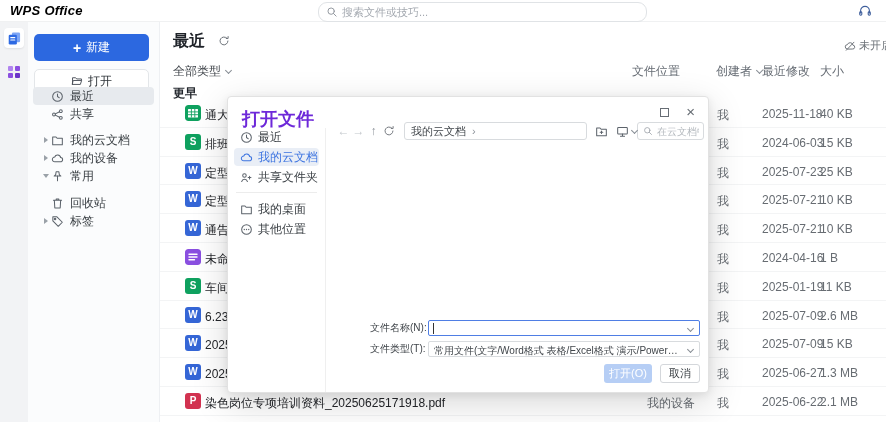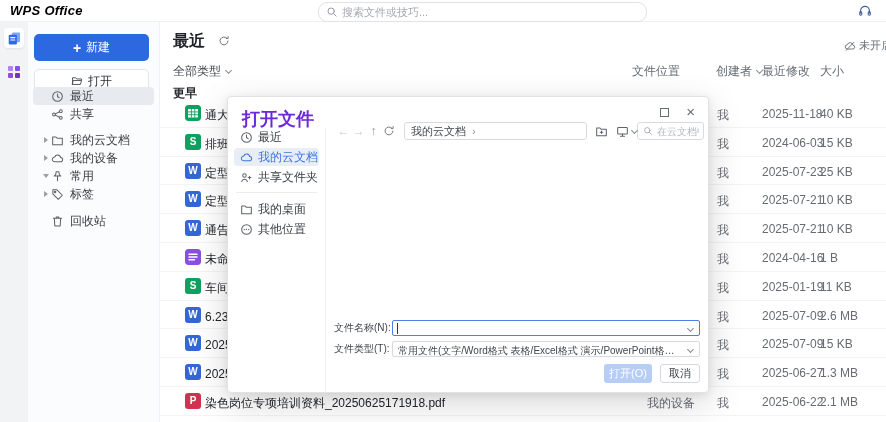--- a/index.html
+++ b/index.html
@@ -69,21 +69,21 @@
   .nav-arr { width:15px; text-align:center; font-size:12px; color:#8d939a; flex:none; cursor:pointer; }
   .nav-arr.dim { color:#c3c7cc; }
   .d-refresh { color:#6d7278; display:flex; margin:0 4px 0 2px; cursor:pointer; }
   .d-crumb { width:183px; height:18px; border:1px solid #d8dbde; border-radius:3px; display:flex; align-items:center; padding:0 6px; gap:6px; font-size:11px; color:#41464b; flex:none; margin-left:5px; cursor:pointer; }
   .d-crumb .sep { color:#8d939a; font-size:11px; }
   .d-tool-ic { color:#5c636b; display:flex; margin-left:8px; cursor:pointer; align-items:center; }
   .d-search { margin-left:auto; width:78px; height:18px; border:1px solid #d8dbde; border-radius:3px; display:flex; align-items:center; padding:0 4px; gap:3px; }
   .d-search input { border:none; outline:none; width:100%; font-size:10px; color:#4a4f55; background:transparent; font-family:inherit; }
   .d-search input::placeholder { color:#b3b8bd; }
   .d-files { flex:1; }
-  .d-footer { flex:none; padding:0 8px 9px; }
+  .d-footer { flex:none; padding:0 8px 9px;margin-left:36px; }
   .f-row { display:flex; align-items:center; margin-bottom:5px; }
   .f-lab { width:58px; flex:none; font-size:10px; color:#41464b; }
   .f-input { flex:1; height:16px; border:1px solid #4f7ee4; border-radius:2px; position:relative; background:#fff; }
   .caret { position:absolute; left:4px; top:2px; width:1px; height:11px; background:#333; }
   .f-input .cv, .f-select .cv { position:absolute; right:6px; top:5px; margin:0; }
   .f-select { flex:1; height:16px; border:1px solid #d8dbde; border-radius:2px; position:relative; background:#fff; font-size:10px; color:#41464b; padding:2px 16px 0 5px; white-space:nowrap; overflow:hidden; text-overflow:ellipsis; }
   .f-btns { display:flex; justify-content:flex-end; gap:8px; margin-top:7px; }
   .btn-openfile { width:48px; height:19px; background:#b6cef5; color:#fff; border-radius:3px; font-size:11px; display:flex; align-items:center; justify-content:center; cursor:default; }
   .btn-cancel { width:40px; height:19px; background:#fff; border:1px solid #d4d7db; color:#3b4045; border-radius:3px; font-size:11px; display:flex; align-items:center; justify-content:center; cursor:pointer; }
   svg { display:block; }
@@ -193,40 +193,40 @@
           <span class="trid"></span>
         </span>
         <span class="s-ico">
           <svg width="13" height="13" viewBox="0 0 14 14" fill="none" stroke="currentColor" stroke-width="1.1" stroke-linecap="round" stroke-linejoin="round">
             <path d="M5.5 1.9h3l.4 3 1.7 1.6H3.4l1.7-1.6z"></path>
             <path d="M7 6.5v5"></path>
           </svg>
         </span>
         <span class="s-lab">常用</span>
       </div>
+      <div class="s-item" style="margin-top: 9px;">
+        <span class="s-chev"></span>
+        <span class="s-ico">
+          <svg width="13" height="13" viewBox="0 0 14 14" fill="none" stroke="currentColor" stroke-width="1.1" stroke-linecap="round" stroke-linejoin="round">
+            <path d="M2.6 3.6h8.8M5.6 3.6V2.2h2.8v1.4M3.6 3.6l.5 8.2h5.8l.5-8.2"></path>
+          </svg>
+        </span>
+        <span class="s-lab">回收站</span>
+      </div>
       <div class="s-item">
         <span class="s-chev">
           <span class="trir"></span>
         </span>
         <span class="s-ico">
           <svg width="13" height="13" viewBox="0 0 14 14" fill="none" stroke="currentColor" stroke-width="1.1" stroke-linecap="round" stroke-linejoin="round">
             <path d="M2 2v4.4l5.8 5.8 4.4-4.4L6.4 2z"></path>
             <circle cx="4.4" cy="4.4" r=".8"></circle>
           </svg>
         </span>
         <span class="s-lab">标签</span>
-      </div>
-      <div class="s-item" style="margin-top: 9px;">
-        <span class="s-chev"></span>
-        <span class="s-ico">
-          <svg width="13" height="13" viewBox="0 0 14 14" fill="none" stroke="currentColor" stroke-width="1.1" stroke-linecap="round" stroke-linejoin="round">
-            <path d="M2.6 3.6h8.8M5.6 3.6V2.2h2.8v1.4M3.6 3.6l.5 8.2h5.8l.5-8.2"></path>
-          </svg>
-        </span>
-        <span class="s-lab">回收站</span>
       </div>
     </div>
 </div>
 
 <div class="main">
   <span class="m-title">最近</span>
   <span class="m-refresh">
       <svg width="12" height="12" viewBox="0 0 14 14" fill="none" stroke="currentColor" stroke-width="1.1" stroke-linecap="round" stroke-linejoin="round">
         <path d="M11.6 7A4.6 4.6 0 1110.3 3.7"></path>
         <path d="M11.8 1.8v2.2H9.6"></path>

